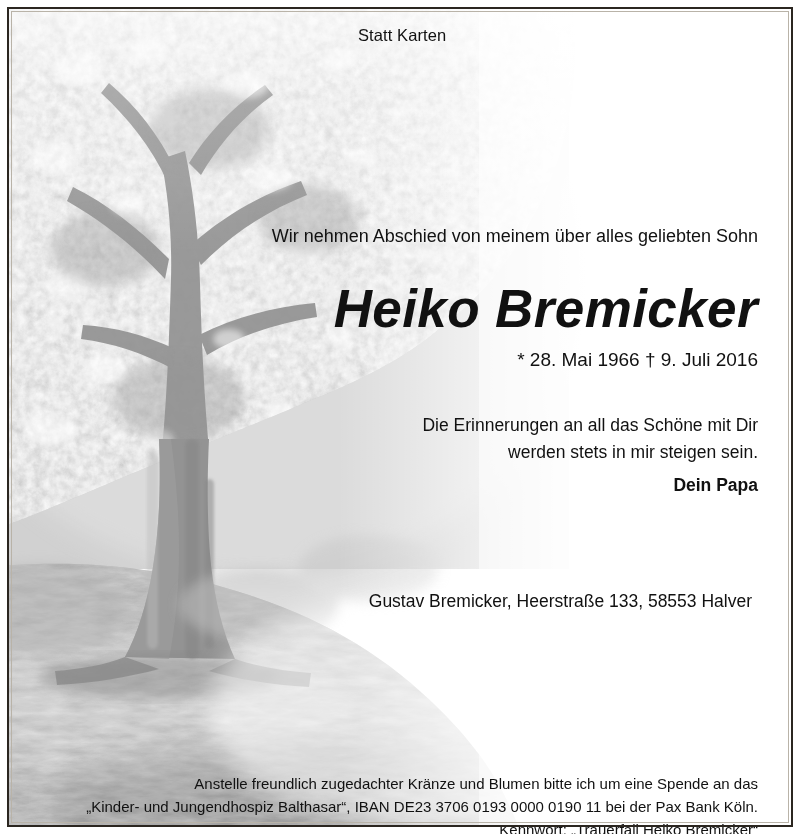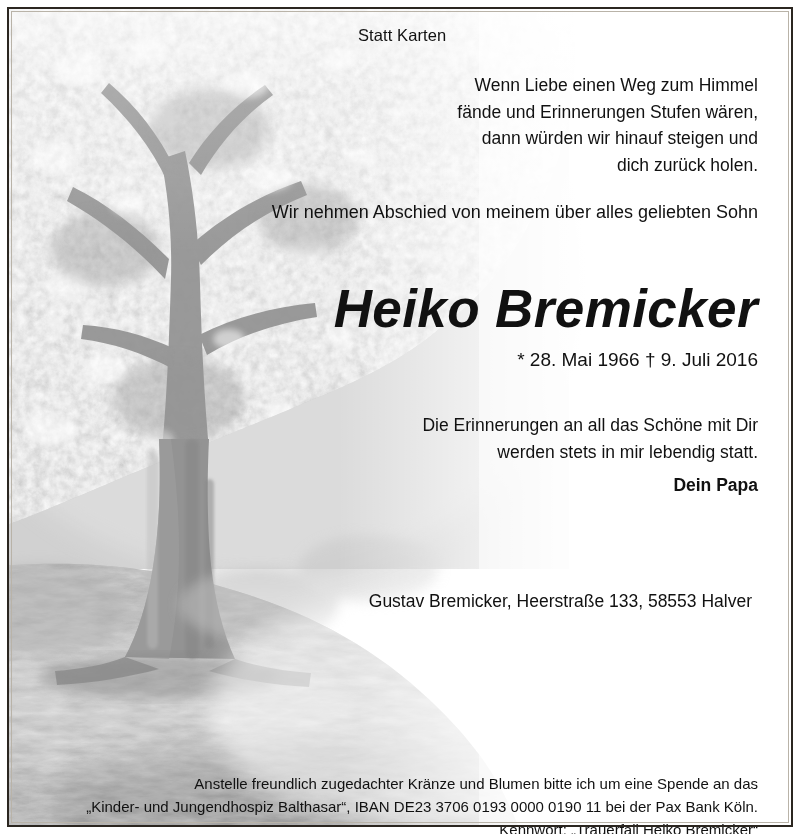--- a/index.html
+++ b/index.html
@@ -85,21 +85,21 @@
   .poem {
     right: 42px;
     top: 72px;
     width: 520px;
     font-size: 17.5px;
     line-height: 26.5px;
   }
 
   .abschied {
     right: 42px;
-    top: 199px;
+    top: 223px;
     width: 620px;
     font-size: 18px;
     line-height: 26px;
   }
 
   .name {
     right: 42px;
     top: 283px;
     width: 700px;
     font-style: italic;
@@ -370,33 +370,29 @@
       <rect x="470" y="0" width="312" height="816" fill="#ffffff" opacity="0.55"></rect>
 
       <ellipse cx="430" cy="700" rx="230" ry="120" fill="#ffffff" opacity="0.55" filter="url(#soft12)"></ellipse>
     </svg>
   </div>
 
   <div class="content">
 
     <div class="tx statt">Statt Karten</div>
 
-    <div class="tx poem">Wenn Liebe einen Weg zum Himmel
-fände und Erinnerungen Stufen wären,
-dann würden wir hinauf steigen und
-dich zurück holen.</div>
 
     <div class="tx abschied">Wir nehmen Abschied von meinem über alles geliebten Sohn</div>
 
     <div class="tx name">Heiko Bremicker</div>
 
     <div class="tx dates">* 28. Mai 1966   † 9. Juli 2016</div>
 
     <div class="tx memory">Die Erinnerungen an all das Schöne mit Dir
-werden stets in mir lebendig statt.</div>
+werden stets in mir steigen sein.</div>
 
     <div class="tx signoff">Dein Papa</div>
 
 
     <div class="tx addr-value">Gustav Bremicker, Heerstraße 133, 58553 Halver</div>
 
 
     <div class="tx donation">Anstelle freundlich zugedachter Kränze und Blumen bitte ich um eine Spende an das
 „Kinder- und Jungendhospiz Balthasar“, IBAN DE23 3706 0193 0000 0190 11 bei der Pax Bank Köln.
 Kennwort: „Trauerfall Heiko Bremicker“</div>

